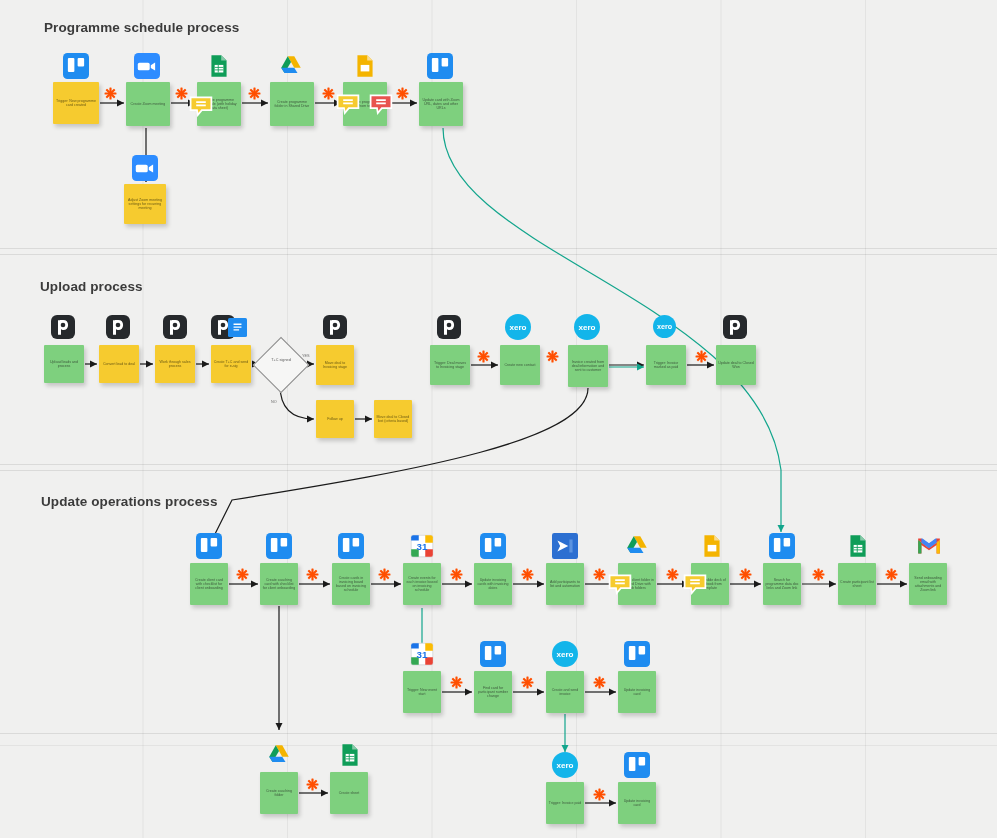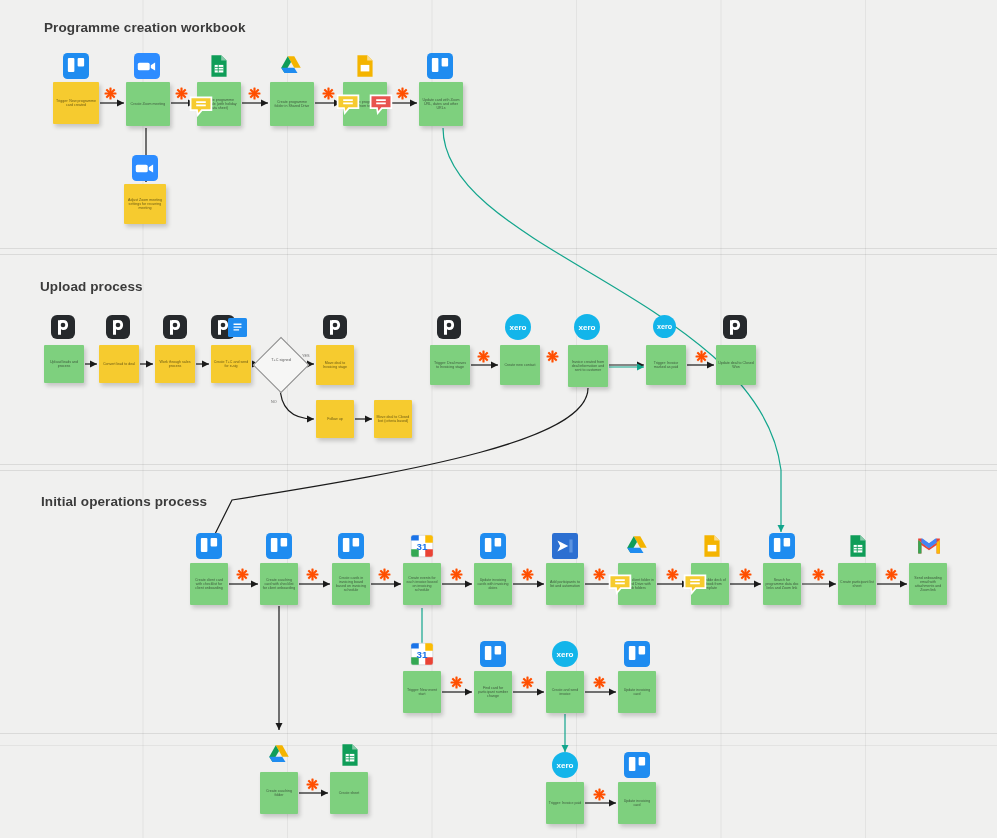--- a/index.html
+++ b/index.html
@@ -57,23 +57,23 @@
 <div id="canvas">
 
   <div class="grid"></div>
 
   <div class="bandline" style="top:248px"></div>
   <div class="bandline" style="top:254px"></div>
   <div class="bandline" style="top:464px"></div>
   <div class="bandline" style="top:470px"></div>
   <div class="bandline" style="top:733px"></div>
 
-  <div class="lane-title" style="left:44px;top:20px">Programme creation workbook</div>
+  <div class="lane-title" style="left:44px;top:20px">Programme schedule process</div>
   <div class="lane-title" style="left:40px;top:279px">Upload process</div>
-  <div class="lane-title" style="left:41px;top:494px">Initial operations process</div>
+  <div class="lane-title" style="left:41px;top:494px">Update operations process</div>
 
   <svg class="wires">
     <defs>
       <marker id="ah" markerWidth="7" markerHeight="7" refX="6" refY="3" orient="auto">
         <path d="M0,0 L6,3 L0,6 Z" fill="#1a1a1a"></path>
       </marker>
       <marker id="ahT" markerWidth="7" markerHeight="7" refX="6" refY="3" orient="auto">
         <path d="M0,0 L6,3 L0,6 Z" fill="#12a58c"></path>
       </marker>
     </defs>

